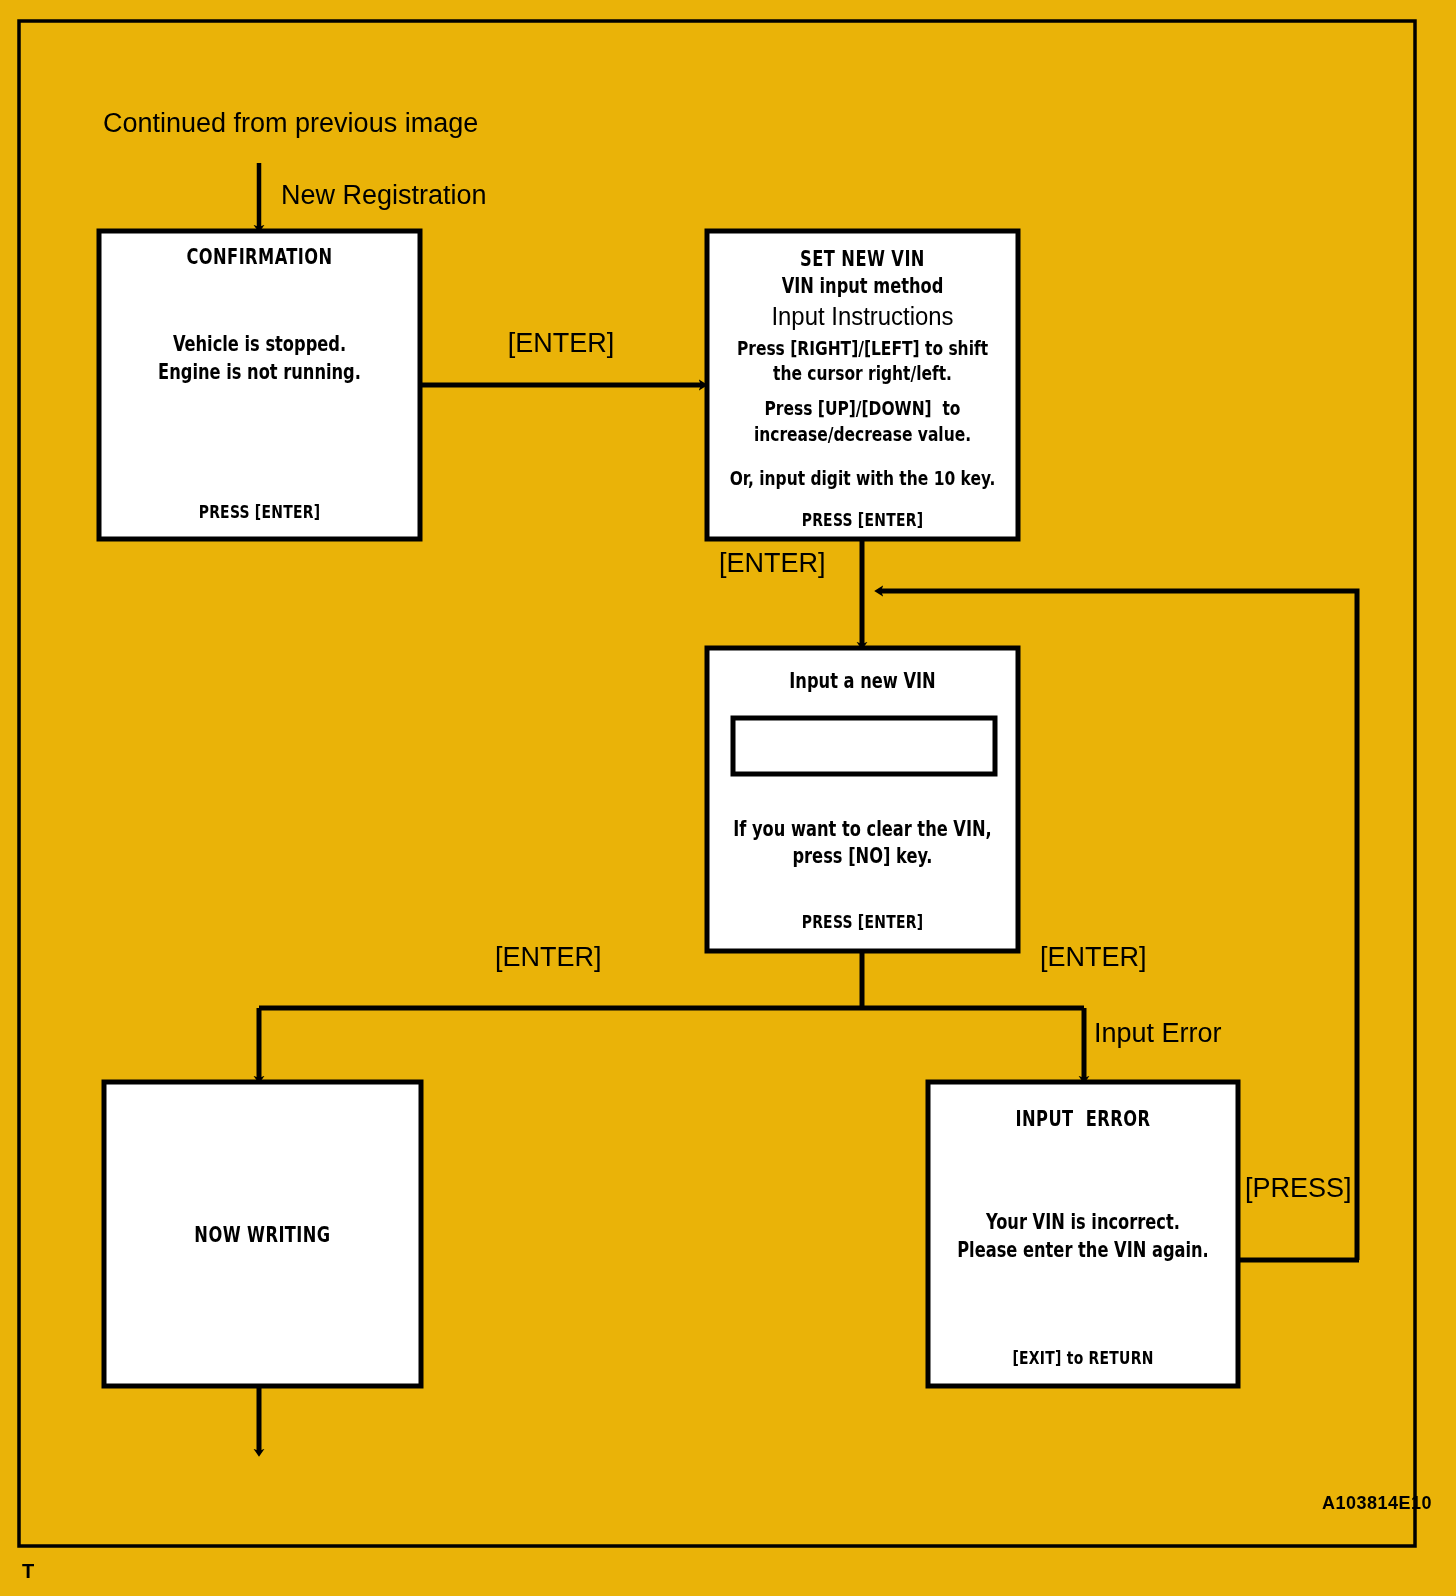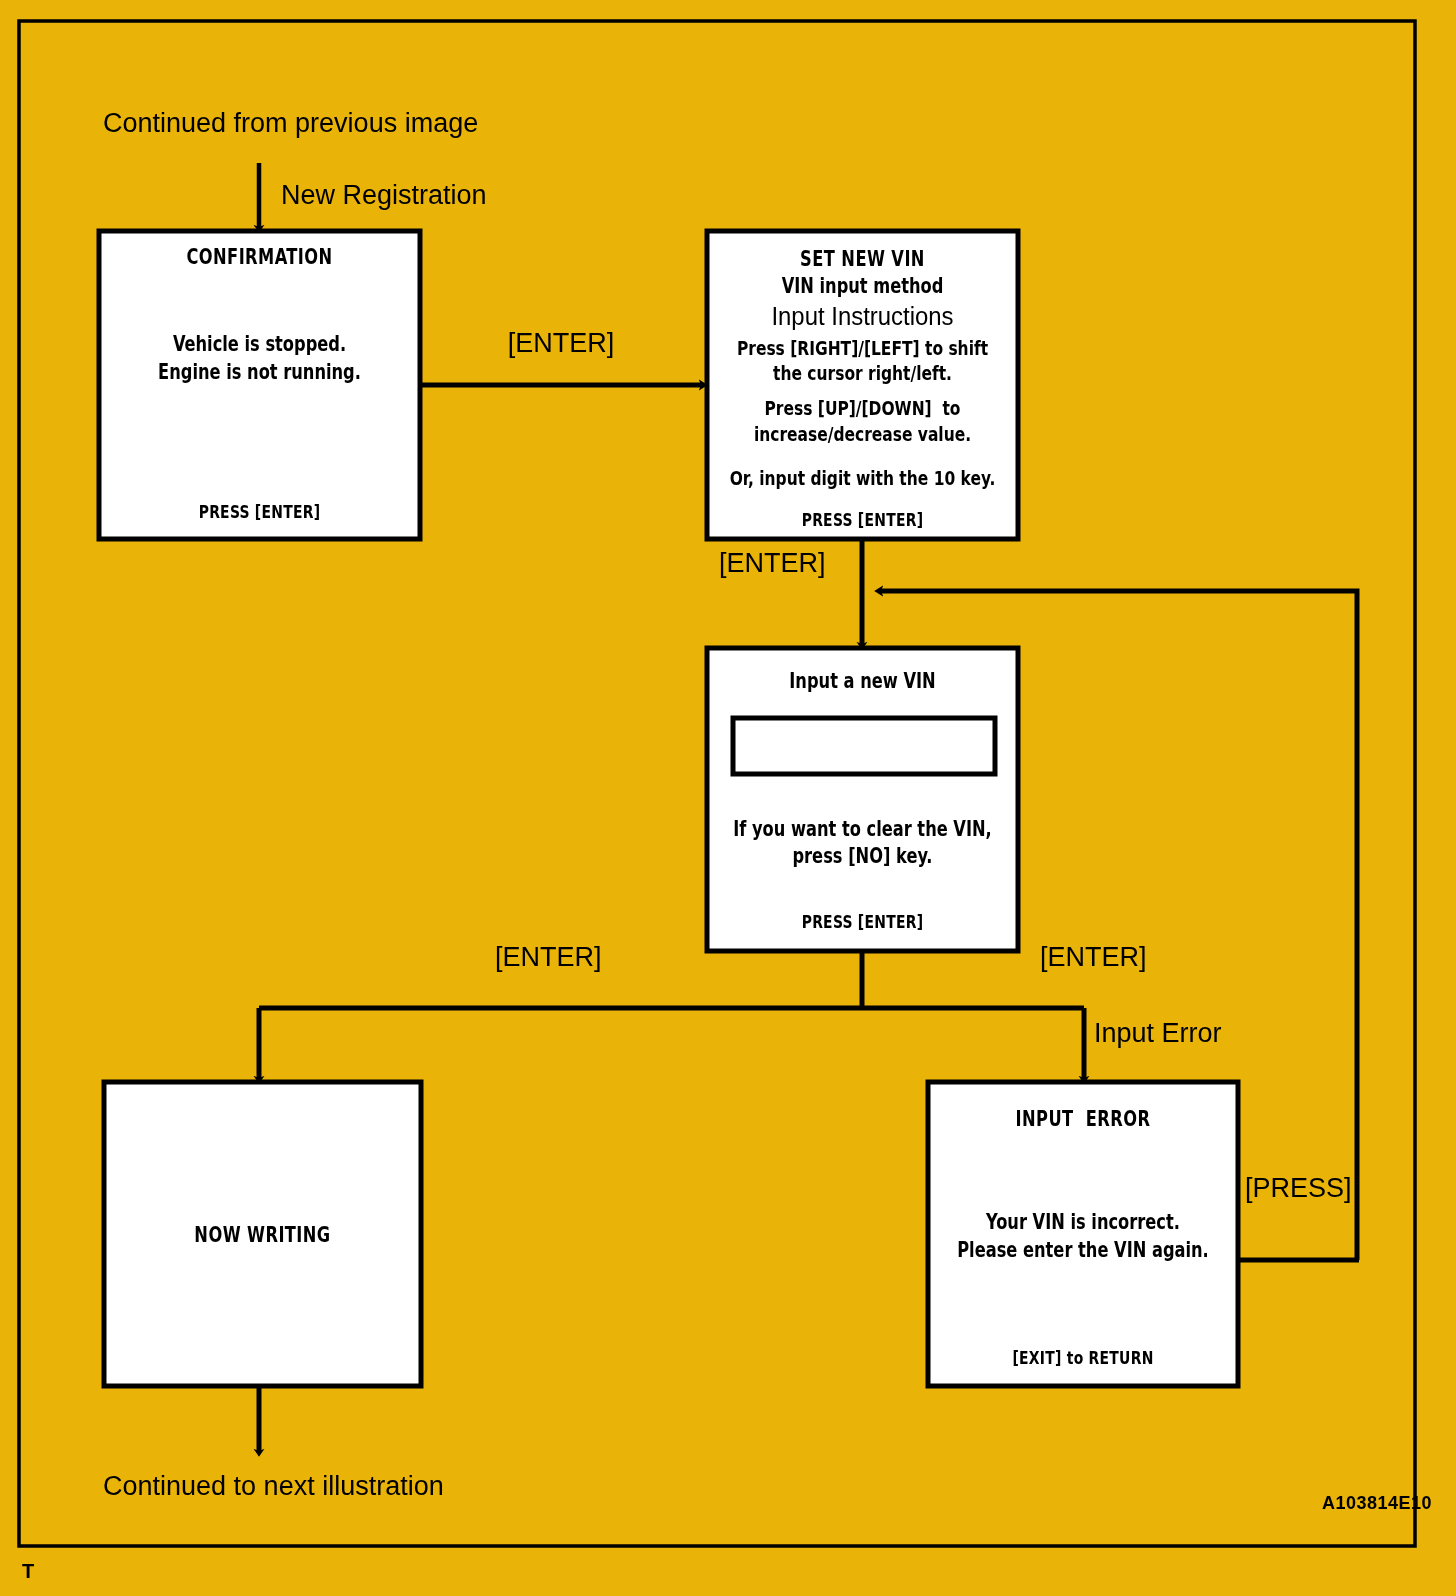--- a/index.html
+++ b/index.html
@@ -138,18 +138,17 @@
   <div class="t anno edge-label" style="left:1094px; top:1019px;">Input Error</div>
   <div class="t anno edge-label" style="left:1245px; top:1174px;">[PRESS]</div>
 
   <div class="t screen box-title" style="left:104px; top:1224px; width:317px;">NOW WRITING</div>
 
   <div class="t screen box-title" style="left:928px; top:1108px; width:310px;">INPUT  ERROR</div>
   <div class="t screen box-body" style="left:928px; top:1211px; width:310px;">Your VIN is incorrect.</div>
   <div class="t screen box-body" style="left:924px; top:1239px; width:318px;">Please enter the VIN again.</div>
   <div class="t screen box-footer" style="left:928px; top:1348px; width:310px;">[EXIT] to RETURN</div>
 
-  <div class="t anno caption" style="left:103px; top:1472px;">Continued to next illustration</div>
 
   <div class="t anno corner-mark" style="left:22px; top:1561px;">T</div>
   <div class="t anno fig-id" style="left:1322px; top:1494px;font-weight:bold;">A103814E10</div>
 
 </div>
 
 </body></html>

